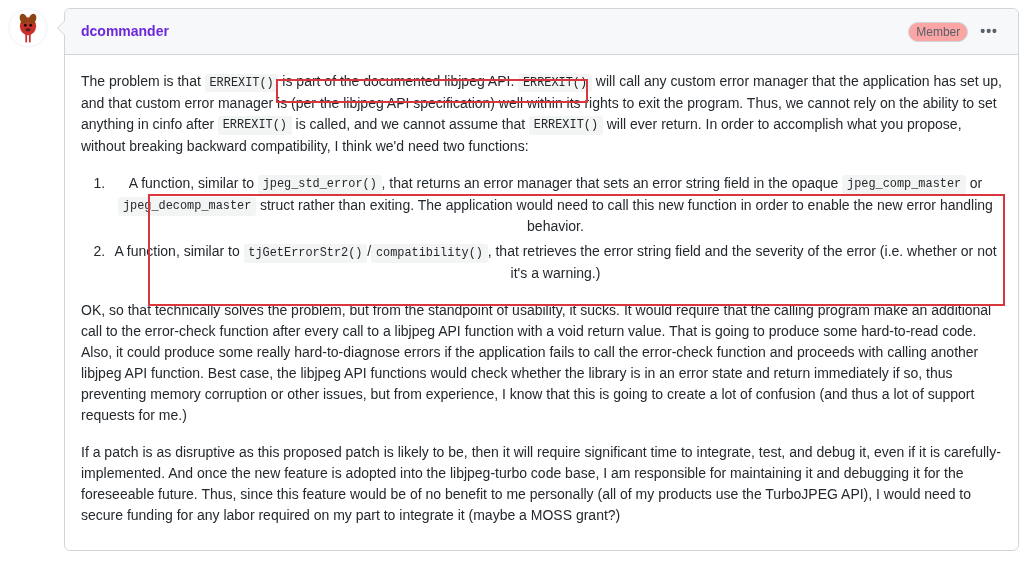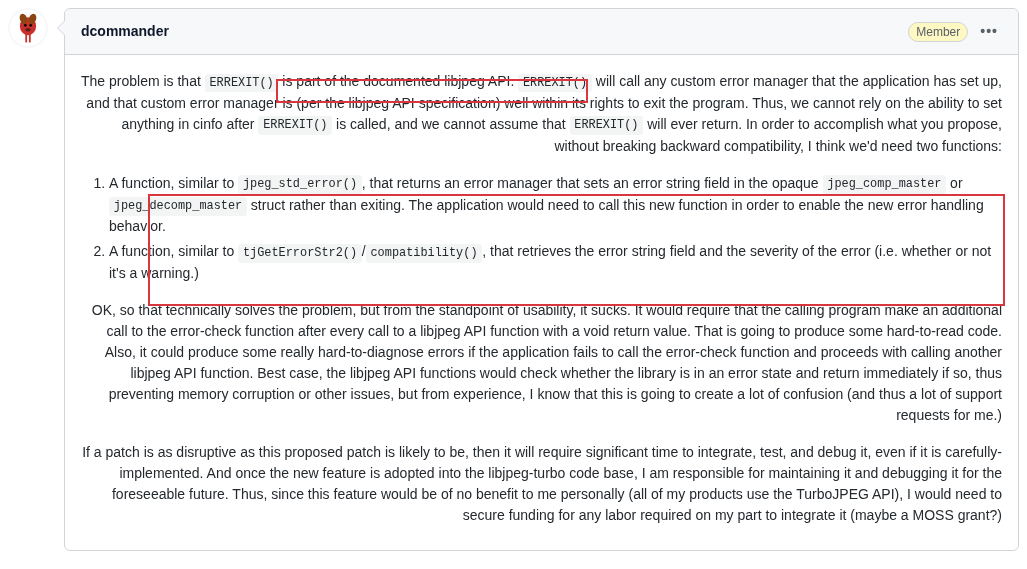--- a/index.html
+++ b/index.html
@@ -45,69 +45,69 @@
       background: #f6f8fa;
       border-bottom: 1px solid #d1d5da;
       border-radius: 6px 6px 0 0;
       padding: 8px 16px;
       display: flex;
       align-items: center;
       color: #586069;
     }
     .author {
       font-weight: 600;
-      color: #0f172a;
+      color: #6d28d9;
       margin-right: 4px;
     }
     .header-right {
       margin-left: auto;
       display: flex;
       align-items: center;
       gap: 8px;
     }
     .badge {
       font-size: 12px;
       font-weight: 500;
       border: 1px solid #d1d5da;
       border-radius: 2em;
       padding: 0 7px;
       color: #586069;
-      background: #fef9c3;
+      background: #fca5a5;
     }
     .kebab {
       color: #586069;
       font-weight: 700;
       letter-spacing: 1px;
       cursor: pointer;
       padding: 4px;
     }
     .comment-body {
       padding: 16px;
       color: #24292e;
     }
     .comment-body p {
       margin-bottom: 16px;
-      text-align: right;
     }
     .comment-body p:last-child {
       margin-bottom: 8px;
     }
     code {
       font-family: SFMono-Regular, Consolas, "Liberation Mono", Menlo, monospace;
       font-size: 85%;
       background: rgba(27,31,35,0.05);
       border-radius: 3px;
       padding: 0.2em 0.4em;
     }
     ol {
       padding-left: 2em;
       margin-bottom: 16px;
     }
     ol li {
       margin-bottom: 4px;
+      text-align: center;
     }
     .highlight-red-1 {
       border: 2px solid #d9363e;
       position: absolute;
       top: 70px;
       left: 211px;
       width: 312px;
       height: 24px;
       pointer-events: none;
     }

